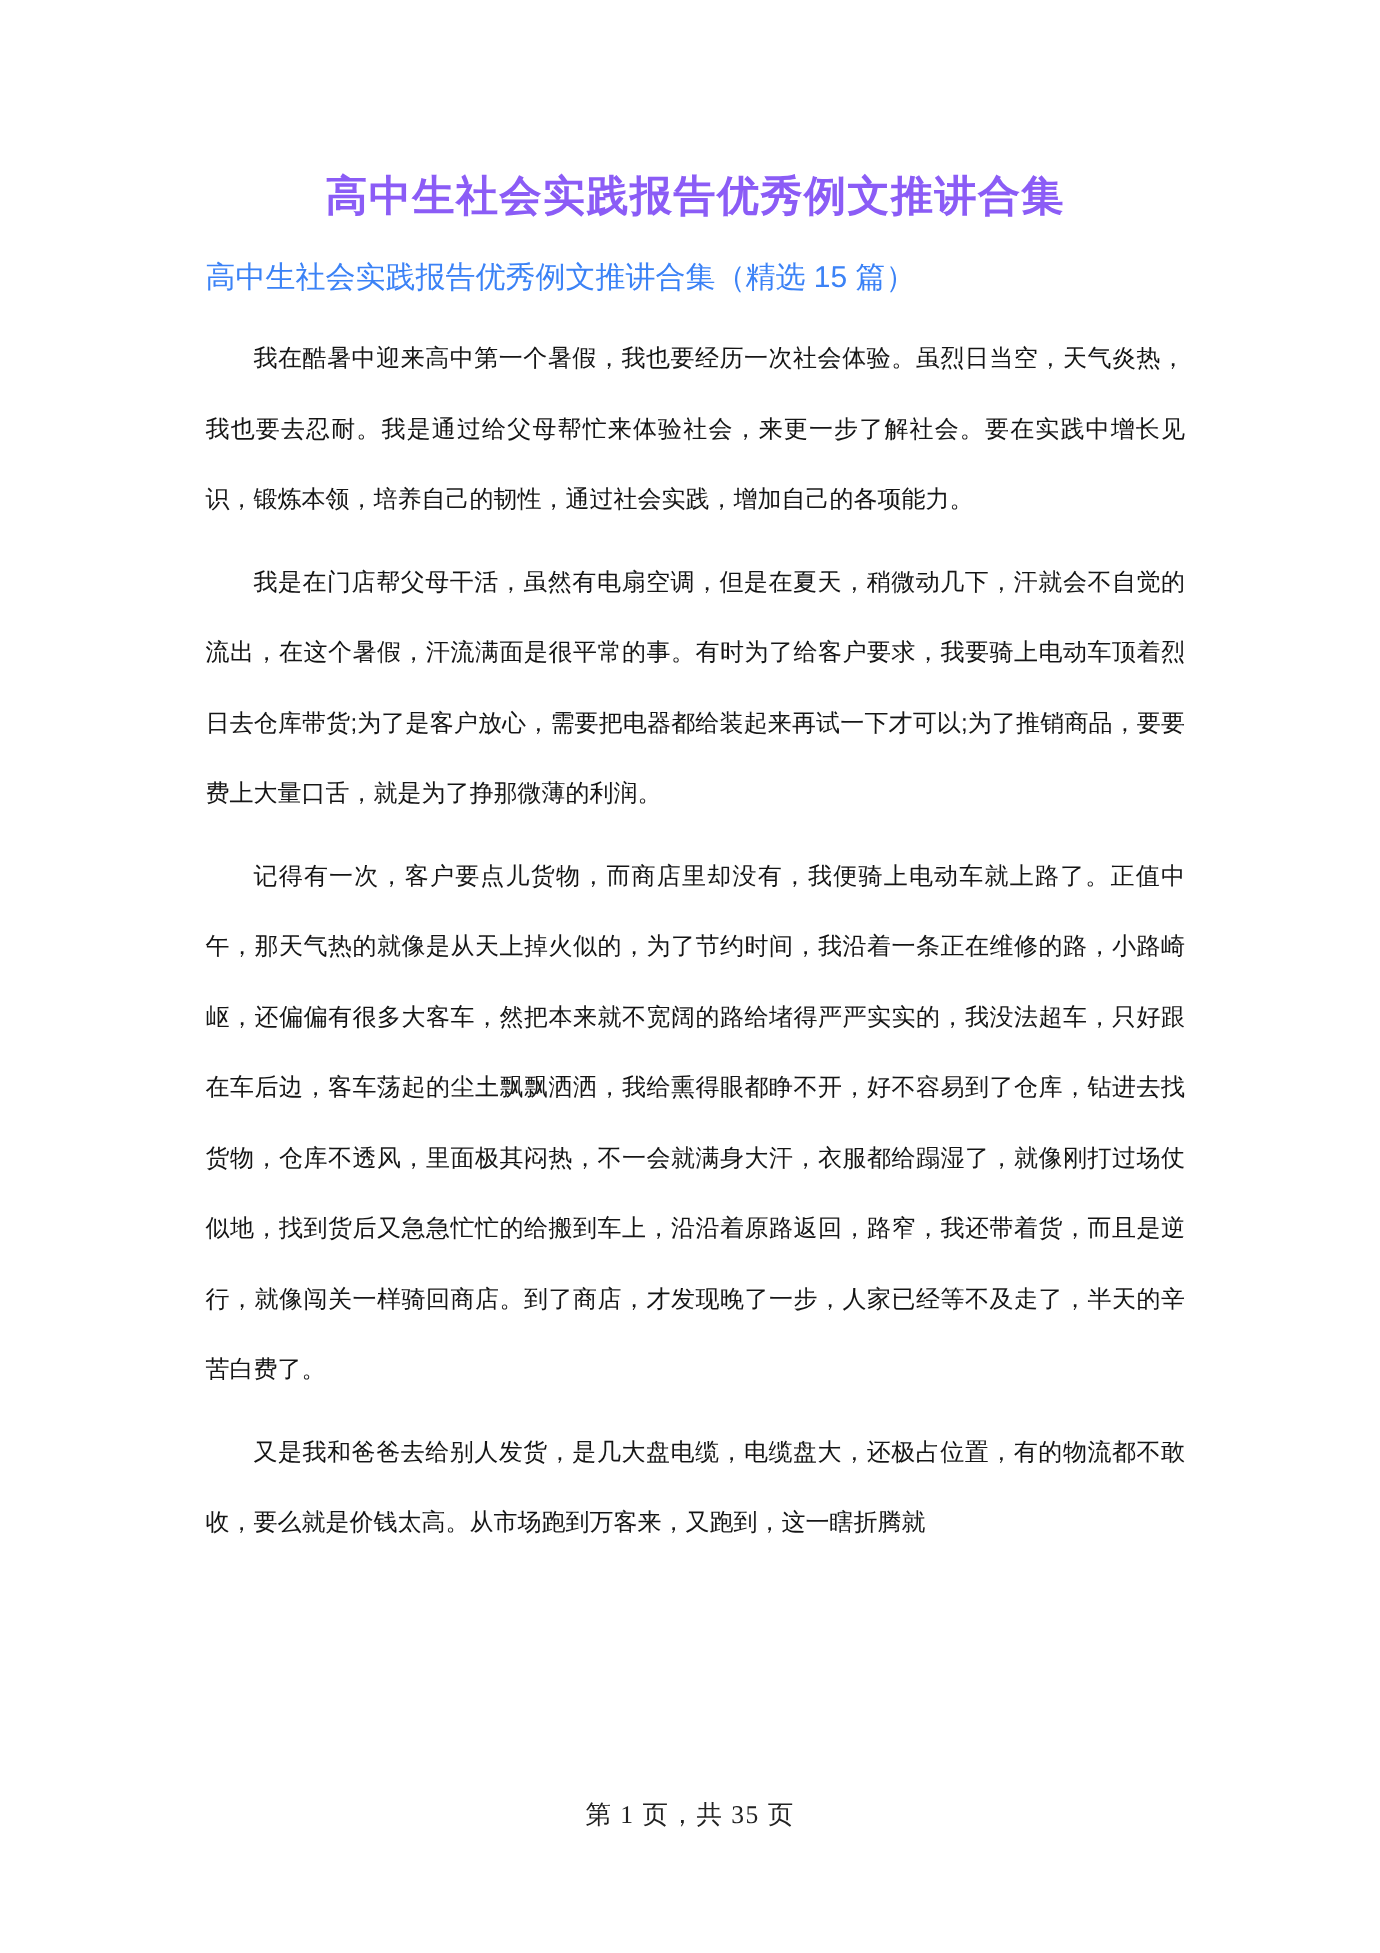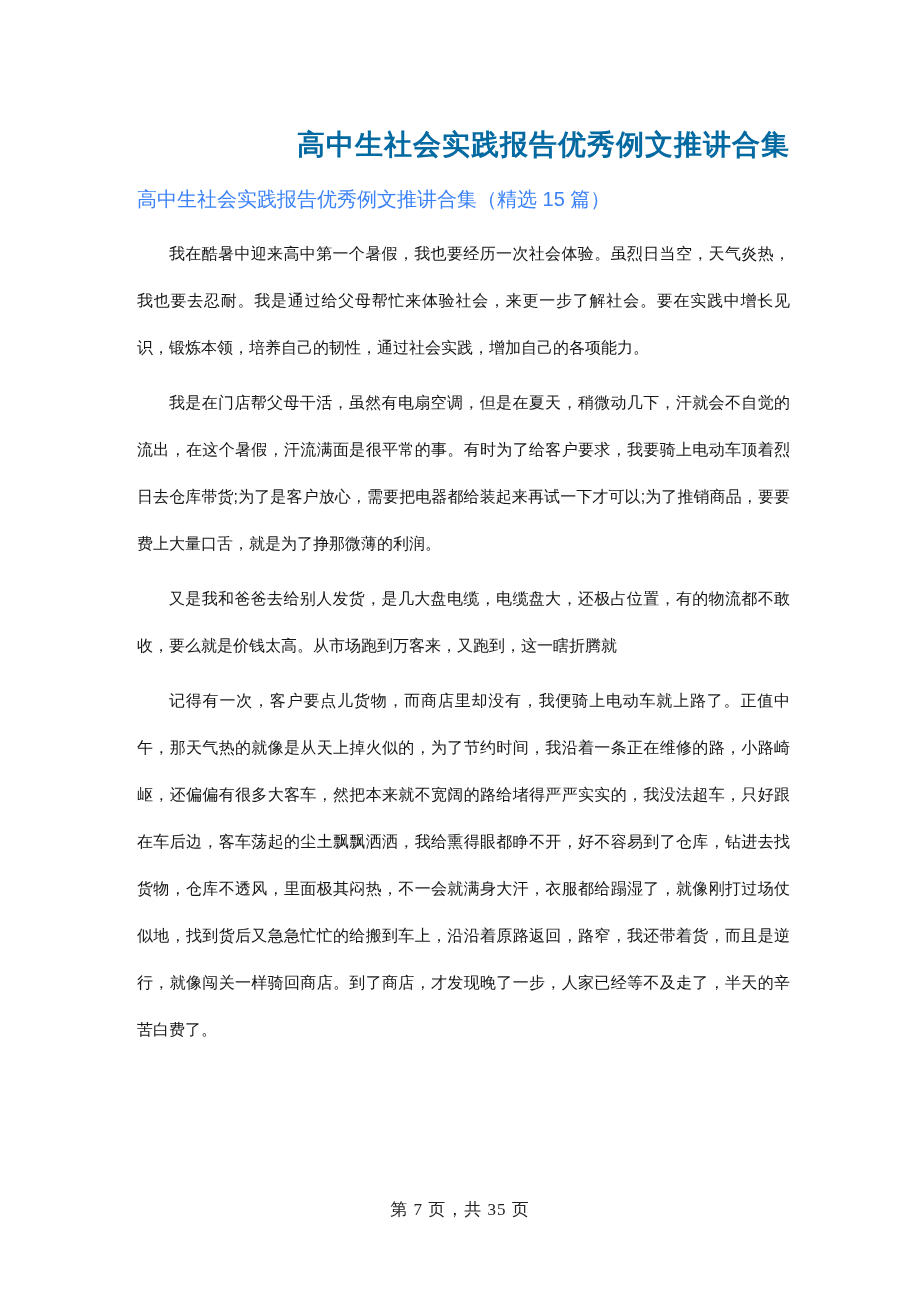--- a/index.html
+++ b/index.html
@@ -17,27 +17,27 @@
   .page {
     position: relative;
     box-sizing: border-box;
     width: 920px;
     height: 1302px;
     background: #ffffff;
     padding: 112px 130px 0 137px;
     overflow: hidden;
   }
   .doc-title {
-    margin: 14px 0 12px 0;
+    margin: 0 0 12px 0;
     font-size: 28px;
     line-height: 38px;
     font-weight: 700;
-    text-align: right;
+    text-align: center;
     letter-spacing: 1px;
-    color: #0369a1;
+    color: #8b5cf6;
   }
   .meta-line {
     margin: 0;
     font-size: 20px;
     line-height: 46px;
     text-align: left;
     color: #3b82f6;
   }
   .body-paragraph {
     margin: 8px 0 0 0;
@@ -70,21 +70,21 @@
 
   <h1 class="doc-title">高中生社会实践报告优秀例文推讲合集</h1>
 
   <p class="meta-line">高中生社会实践报告优秀例文推讲合集（精选 15 篇）</p>
 
 
   <p class="body-paragraph">我在酷暑中迎来高中第一个暑假，我也要经历一次社会体验。虽烈日当空，天气炎热，我也要去忍耐。我是通过给父母帮忙来体验社会，来更一步了解社会。要在实践中增长见识，锻炼本领，培养自己的韧性，通过社会实践，增加自己的各项能力。</p>
 
   <p class="body-paragraph">我是在门店帮父母干活，虽然有电扇空调，但是在夏天，稍微动几下，汗就会不自觉的流出，在这个暑假，汗流满面是很平常的事。有时为了给客户要求，我要骑上电动车顶着烈日去仓库带货;为了是客户放心，需要把电器都给装起来再试一下才可以;为了推销商品，要要费上大量口舌，就是为了挣那微薄的利润。</p>
 
+  <p class="body-paragraph">记得有一次，客户要点儿货物，而商店里却没有，我便骑上电动车就上路了。正值中午，那天气热的就像是从天上掉火似的，为了节约时间，我沿着一条正在维修的路，小路崎岖，还偏偏有很多大客车，然把本来就不宽阔的路给堵得严严实实的，我没法超车，只好跟在车后边，客车荡起的尘土飘飘洒洒，我给熏得眼都睁不开，好不容易到了仓库，钻进去找货物，仓库不透风，里面极其闷热，不一会就满身大汗，衣服都给蹋湿了，就像刚打过场仗似地，找到货后又急急忙忙的给搬到车上，沿沿着原路返回，路窄，我还带着货，而且是逆行，就像闯关一样骑回商店。到了商店，才发现晚了一步，人家已经等不及走了，半天的辛苦白费了。</p>
+
   <p class="body-paragraph">又是我和爸爸去给别人发货，是几大盘电缆，电缆盘大，还极占位置，有的物流都不敢收，要么就是价钱太高。从市场跑到万客来，又跑到，这一瞎折腾就</p>
 
-  <p class="body-paragraph">记得有一次，客户要点儿货物，而商店里却没有，我便骑上电动车就上路了。正值中午，那天气热的就像是从天上掉火似的，为了节约时间，我沿着一条正在维修的路，小路崎岖，还偏偏有很多大客车，然把本来就不宽阔的路给堵得严严实实的，我没法超车，只好跟在车后边，客车荡起的尘土飘飘洒洒，我给熏得眼都睁不开，好不容易到了仓库，钻进去找货物，仓库不透风，里面极其闷热，不一会就满身大汗，衣服都给蹋湿了，就像刚打过场仗似地，找到货后又急急忙忙的给搬到车上，沿沿着原路返回，路窄，我还带着货，而且是逆行，就像闯关一样骑回商店。到了商店，才发现晚了一步，人家已经等不及走了，半天的辛苦白费了。</p>
-
   <div class="page-footer">
-    <span>第 7 页，共 35 页</span>
+    <span>第 1 页，共 35 页</span>
   </div>
 
 </div>
 
 </body></html>

